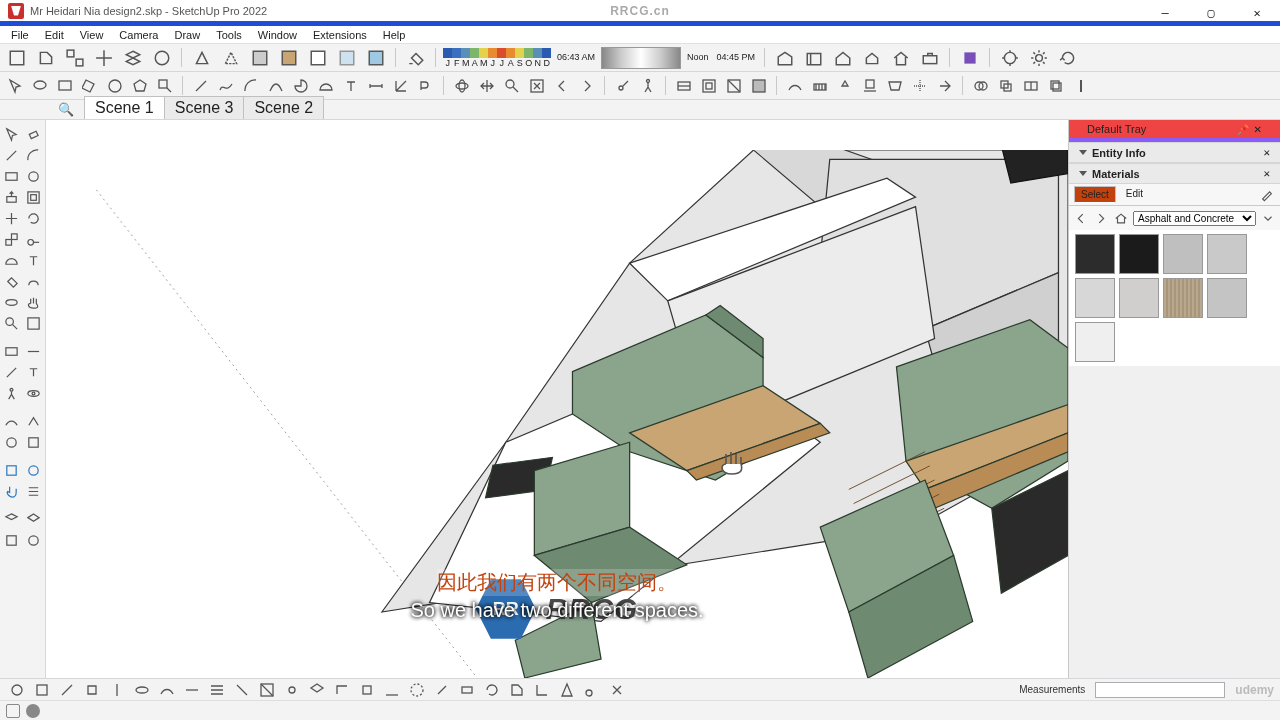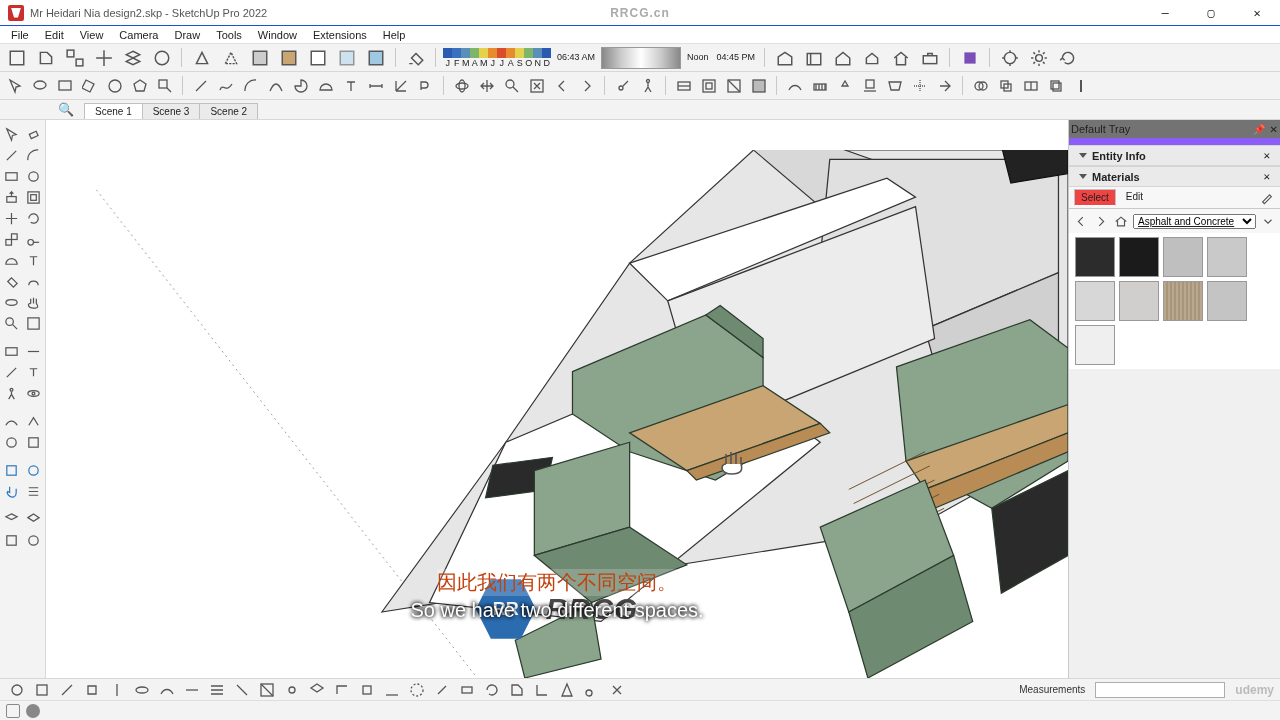--- a/index.html
+++ b/index.html
@@ -1,19 +1,19 @@
 <!DOCTYPE html>
 <html><head>
 <meta charset="utf-8">
 <style>
 * { margin:0; padding:0; box-sizing:border-box; user-select:none; }
 body { width:1280px; height:720px; overflow:hidden; font-family:Tahoma,Arial,sans-serif; font-size:11px; background:#f0f0f0; color:#222; }
 
 
-.titlebar { height:26px; background:#fff; border-bottom:1px solid #1d4ed8; display:flex; align-items:center; padding:3px 8px; position:relative; }
+.titlebar { height:26px; background:#fff; border-bottom:5px solid #1d4ed8; display:flex; align-items:center; padding:3px 8px; position:relative; }
 .titlebar .app-ico { width:16px; height:16px; background:#c9302c; margin-right:6px; border-radius:2px; position:relative;}
 .titlebar .app-ico:before{content:'';position:absolute;inset:3px;background:#fff;clip-path:polygon(0 0,100% 0,70% 100%,30% 100%);}
 .titlebar .title { flex:0 0 auto; color:#555;}
 .titlebar .center-brand { position:absolute; left:50%; transform:translateX(-50%); color:#aaa; font-weight:bold; letter-spacing:1px; font-size:12px;}
 .titlebar .wbtns { position:absolute; right:0; top:0; height:26px; display:flex;}
 .titlebar .wbtns div{ width:46px; display:flex; align-items:center; justify-content:center; font-family:monospace; font-size:12px;}
 
 .menubar { height:18px; background:#fff; display:flex; align-items:center; padding:0 4px; gap:2px; border-bottom:1px solid #e0e0e0;}
 .menubar span{ padding:1px 7px; cursor:default;}
 
@@ -28,49 +28,49 @@
 .month-strip{display:flex;align-items:center;gap:0;font-size:9px;letter-spacing:-0.5px;}
 .month-strip span{width:9px;text-align:center;}
 .month-strip .band{height:10px;display:flex;}
 .month-strip .band div{width:9px;height:10px;}
 .time-block{font-size:9px;line-height:9px;text-align:right;padding:0 2px;}
 .sun-track{height:22px;width:80px;background:linear-gradient(90deg,#888,#ccc,#fff,#ccc,#888);border:1px solid #999;}
 
 
 .scenerow{height:20px;background:#f3f3f3;border-bottom:1px solid #d7d7d7;display:flex;align-items:flex-end;padding-left:56px;gap:0;position:relative;}
 .scenerow .searchico{position:absolute;left:60px;top:1px;font-size:13px;}
-.stab{padding:2px 10px;font-size:10px;background:#ebebeb;border:1px solid #c0c0c0;border-bottom:none;margin-right:-1px;cursor:pointer;}
+.stab{padding:2px 10px;font-size:16px;background:#ebebeb;border:1px solid #c0c0c0;border-bottom:none;margin-right:-1px;cursor:pointer;}
 .stab.active{background:#fff;}
 
 
 .main { position:relative; height:calc(720px - 26px - 18px - 28px - 28px - 20px - 22px - 20px); display:flex;}
 .leftdock{width:46px;background:#f3f3f3;border-right:1px solid #d7d7d7;display:flex;flex-direction:column;align-items:center;gap:1px;padding:4px 0;overflow:hidden;}
 .leftdock .pair{display:flex;gap:2px;}
 .ldbtn{width:20px;height:20px;display:flex;align-items:center;justify-content:center;cursor:pointer;border:1px solid transparent;}
 .ldbtn svg{width:15px;height:15px;}
 
 .viewport{flex:1;background:#fff;position:relative;overflow:hidden;}
 .tray{width:212px;background:#f0f0f0;border-left:1px solid #c9c9c9;display:flex;flex-direction:column;}
-.tray-head{background:#737373;padding:3px 2px;font-size:11px;border-bottom:7px solid #8b5cf6;display:flex;align-items:center;}
+.tray-head{background:#ef4444;padding:3px 18px;font-size:11px;border-bottom:4px solid #8b5cf6;display:flex;align-items:center;}
 .tray-head .spacer{flex:1;}
 .panel-hd{background:#eaeaea;border-top:1px solid #d5d5d5;border-bottom:1px solid #d5d5d5;padding:3px 10px;font-weight:bold;display:flex;align-items:center;cursor:pointer;}
 .panel-hd .caret{display:inline-block;width:0;height:0;border-left:4px solid transparent;border-right:4px solid transparent;border-top:5px solid #555;margin-right:5px;}
 .panel-hd .spacer{flex:1;}
 .panel-hd .x{font-family:monospace;font-size:11px;cursor:pointer;}
 .panel-body{background:#f7f7f7;padding:4px 6px;}
 .noselection{font-weight:bold;font-size:11px;}
 
 .mat-name{display:flex;align-items:center;gap:4px;padding:5px;}
 .mat-name .swatch{width:42px;height:42px;border:1px solid #999;background:#f6ead6;}
 .mat-name input{flex:1;font-size:10px;padding:1px 3px;border:1px solid #abadb3;}
 .mat-column-icons{display:flex;flex-direction:column;gap:4px;}
 .mat-tabrow{display:flex;gap:4px;padding:2px 5px;border-bottom:1px solid #c9c9c9;}
 .mat-tabrow span{font-size:10px;padding:2px 6px;cursor:pointer;}
-.mat-tabrow span.active{background:#ef4444;border:1px solid #c0c0c0;border-bottom-color:#fff;}
-.mat-libs{display:flex;align-items:center;gap:4px;padding:4px;text-decoration:underline;}
+.mat-tabrow span.active{background:#c2410c;border:1px solid #c0c0c0;border-bottom-color:#fff;}
+.mat-libs{display:flex;align-items:center;gap:4px;padding:4px;}
 .mat-libs select{flex:1;font-size:10px;}
 .mat-thumbs{display:flex;flex-wrap:wrap;gap:4px;padding:4px 6px;background:#fff;}
 .mat-thumbs .th{width:40px;height:40px;border:1px solid #999;cursor:pointer;}
 
 
 .btmtoolbar{height:22px;background:#f3f3f3;border-top:1px solid #d7d7d7;display:flex;align-items:center;gap:4px;padding:0 6px;}
 .btmtoolbar .m-label{margin-left:auto;font-size:10px;color:#333;margin-right:6px;}
 .btmtoolbar .m-box{width:130px;height:16px;background:#fff;border:1px solid #abadb3;}
 .udemy{color:#bbb;font-weight:bold;font-size:12px;margin-left:6px;}
 .status{height:20px;background:#f3f3f3;border-top:1px solid #dedede;display:flex;align-items:center;padding:0 6px;gap:6px;}

